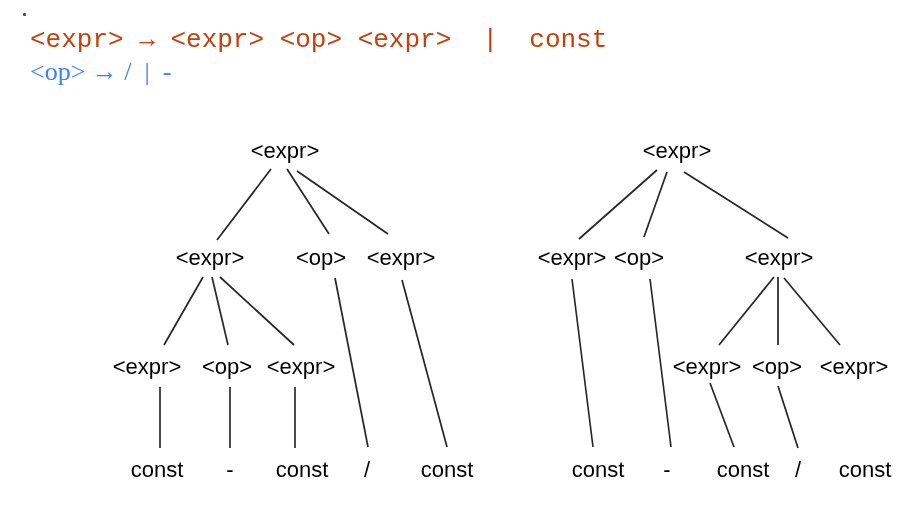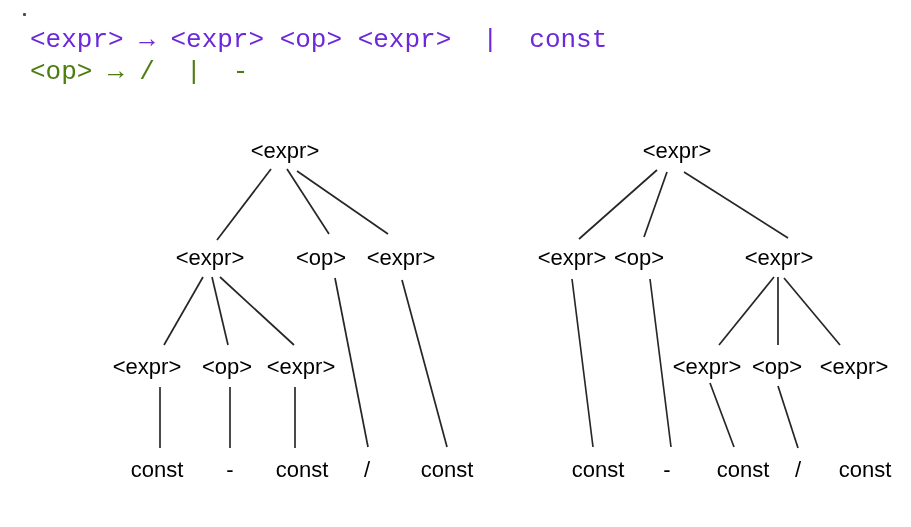--- a/index.html
+++ b/index.html
@@ -45,23 +45,23 @@
     white-space: pre;
   }
 </style>
 </head>
 <body>
 
 <div class="canvas">
 
   <div class="stray-dot"></div>
 
-  <div class="grammar-line grammar-line-1" style="color: #6d28d9;">&lt;expr&gt; → &lt;expr&gt; &lt;op&gt; &lt;expr&gt;  |  const</div>
+  <div class="grammar-line grammar-line-1" style="color: #c2410c;">&lt;expr&gt; → &lt;expr&gt; &lt;op&gt; &lt;expr&gt;  |  const</div>
 
-  <div class="grammar-line grammar-line-2" style="color: #4d7c0f;">&lt;op&gt; → /  |  -</div>
+  <div class="grammar-line grammar-line-2" style="color: #3b82f6; font-family: Liberation Serif, serif;">&lt;op&gt; → /  |  -</div>
 
   <svg class="edges" id="tree-edges" width="911" height="527">
       <line x1="271" y1="169" x2="217" y2="240"></line>
       <line x1="287" y1="169" x2="329" y2="234"></line>
       <line x1="297" y1="171" x2="388" y2="234"></line>
       <line x1="203" y1="277" x2="164" y2="345"></line>
       <line x1="212" y1="277" x2="228" y2="345"></line>
       <line x1="220" y1="277" x2="294" y2="345"></line>
       <line x1="160" y1="387" x2="160" y2="448" class="vert"></line>
       <line x1="230" y1="387" x2="230" y2="448" class="vert"></line>

